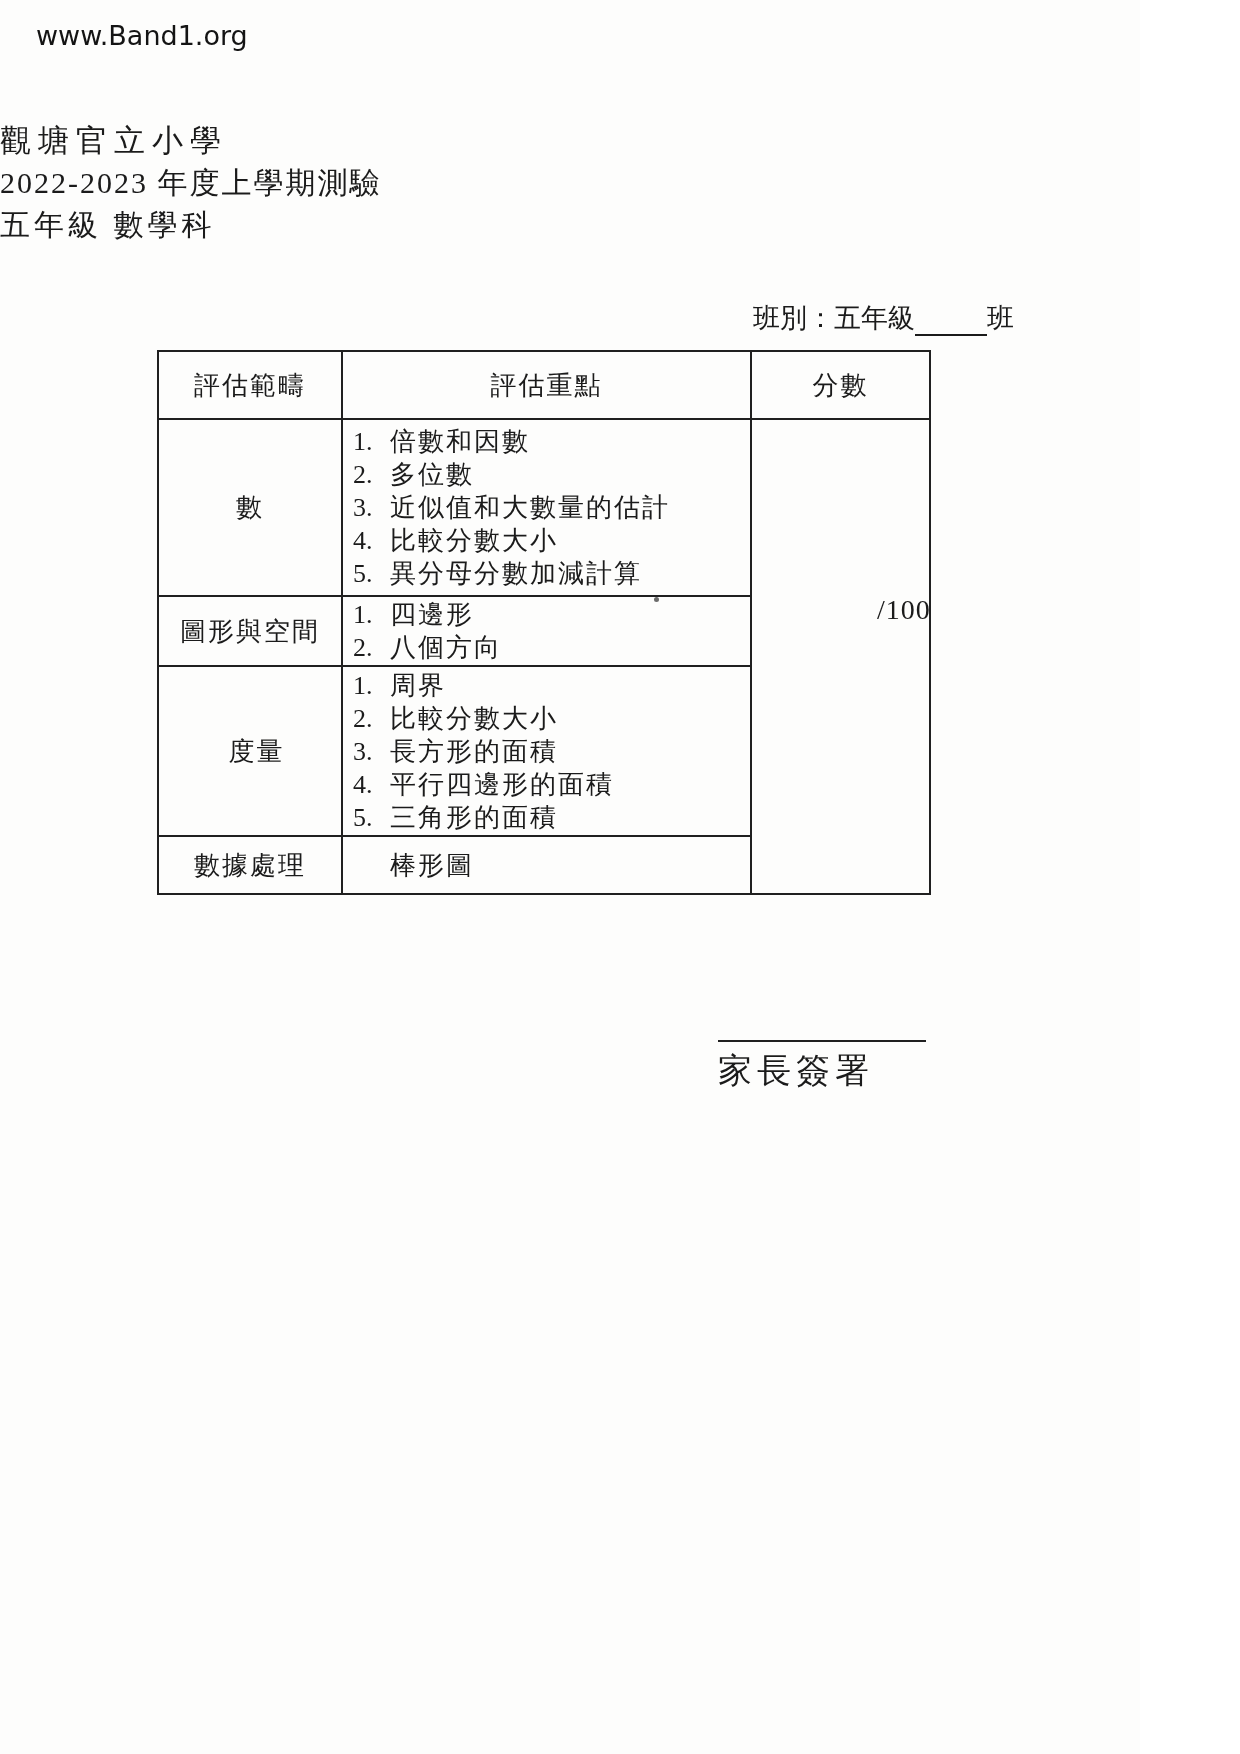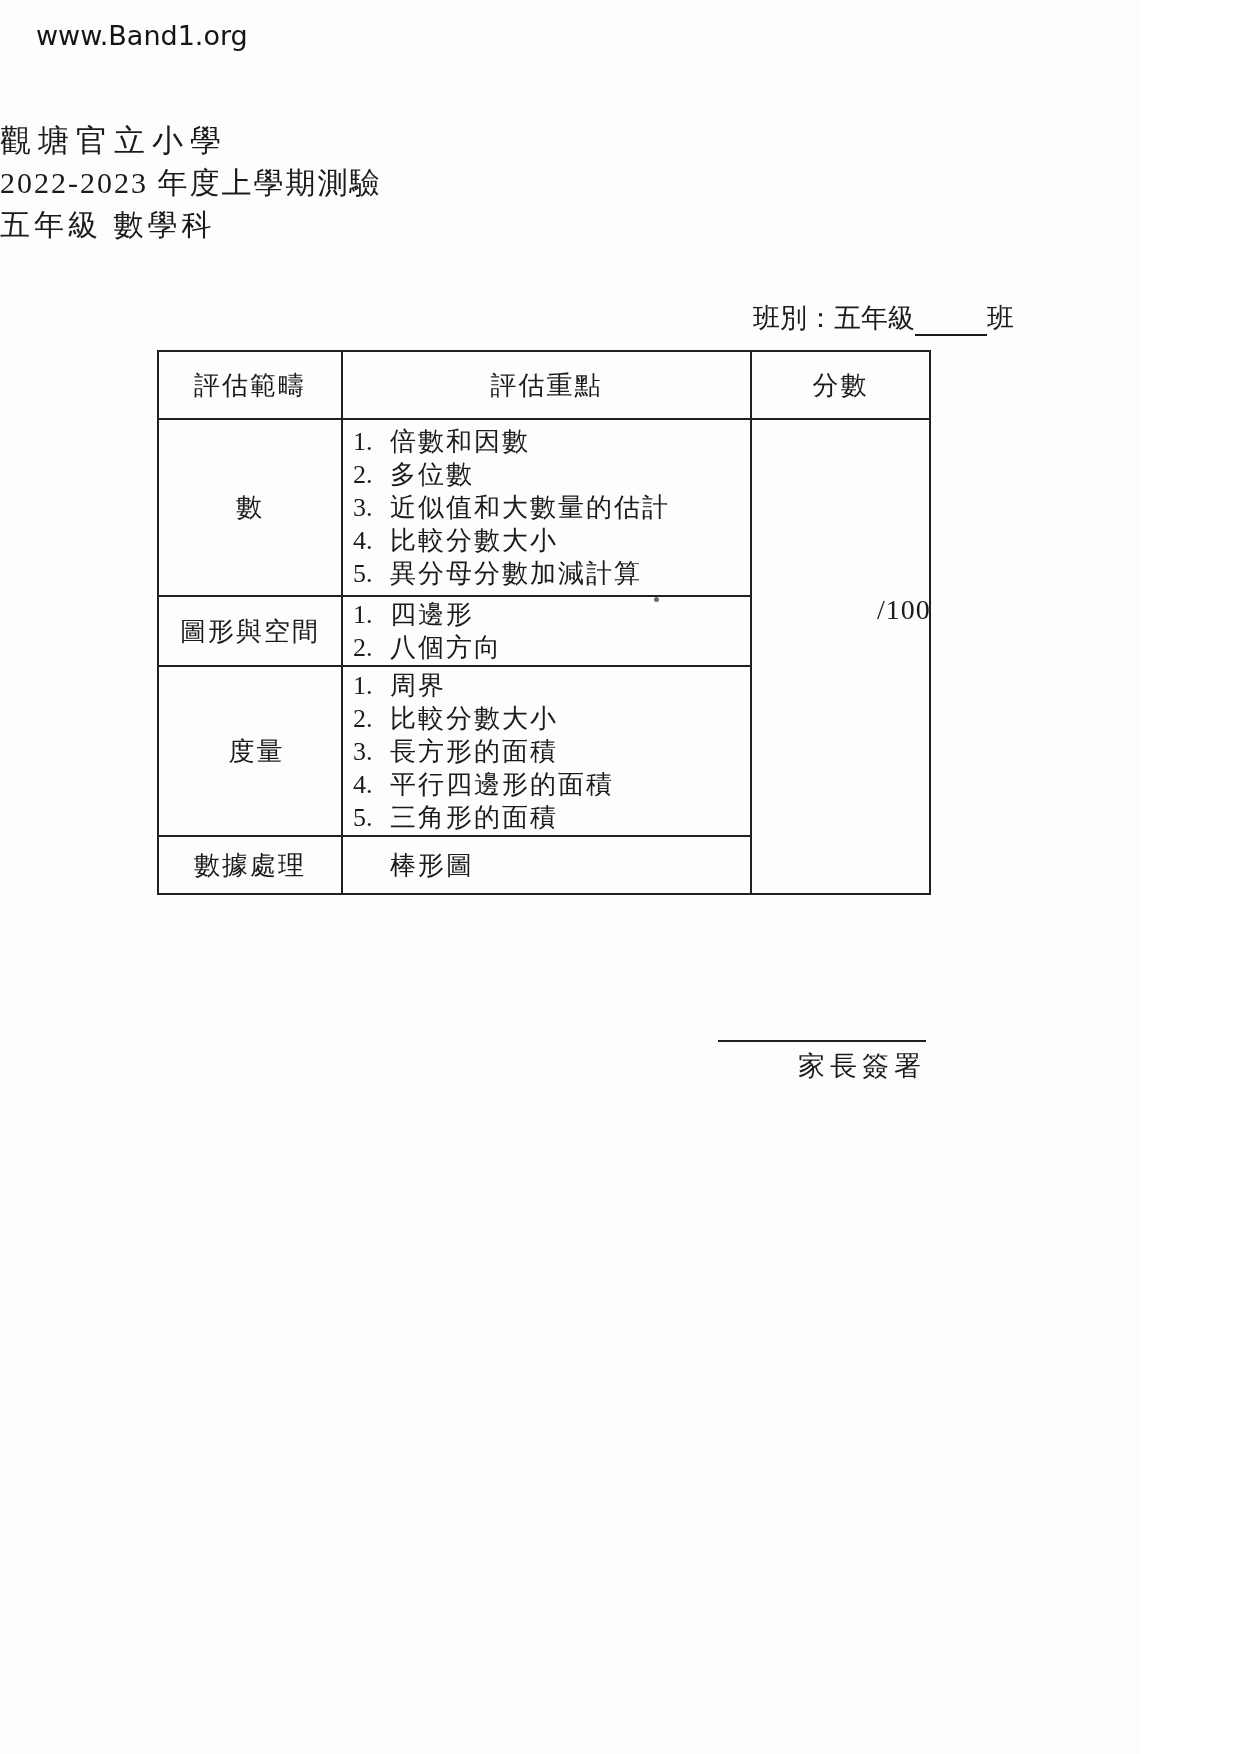--- a/index.html
+++ b/index.html
@@ -65,21 +65,21 @@
   .li { display:flex; }
   .li .num { width:37px; flex:0 0 37px; }
   .li .txt { letter-spacing:2px; }
 
   .sig-line {
     position:absolute; left:718px; top:1040px; width:208px;
     border-top:2px solid #202020; height:0;
   }
   .sig-label {
     position:absolute; left:718px; top:1048px; width:208px;
-    text-align:right; font-size:27px; letter-spacing:5px;
+    text-align:left; font-size:34px; letter-spacing:5px;
   }
   .speck {
     position:absolute; left:654px; top:597px;
     width:5px; height:5px; border-radius:50%;
     background:#3a3a3a; opacity:.75;
   }
 </style>
 </head>
 <body>
 

